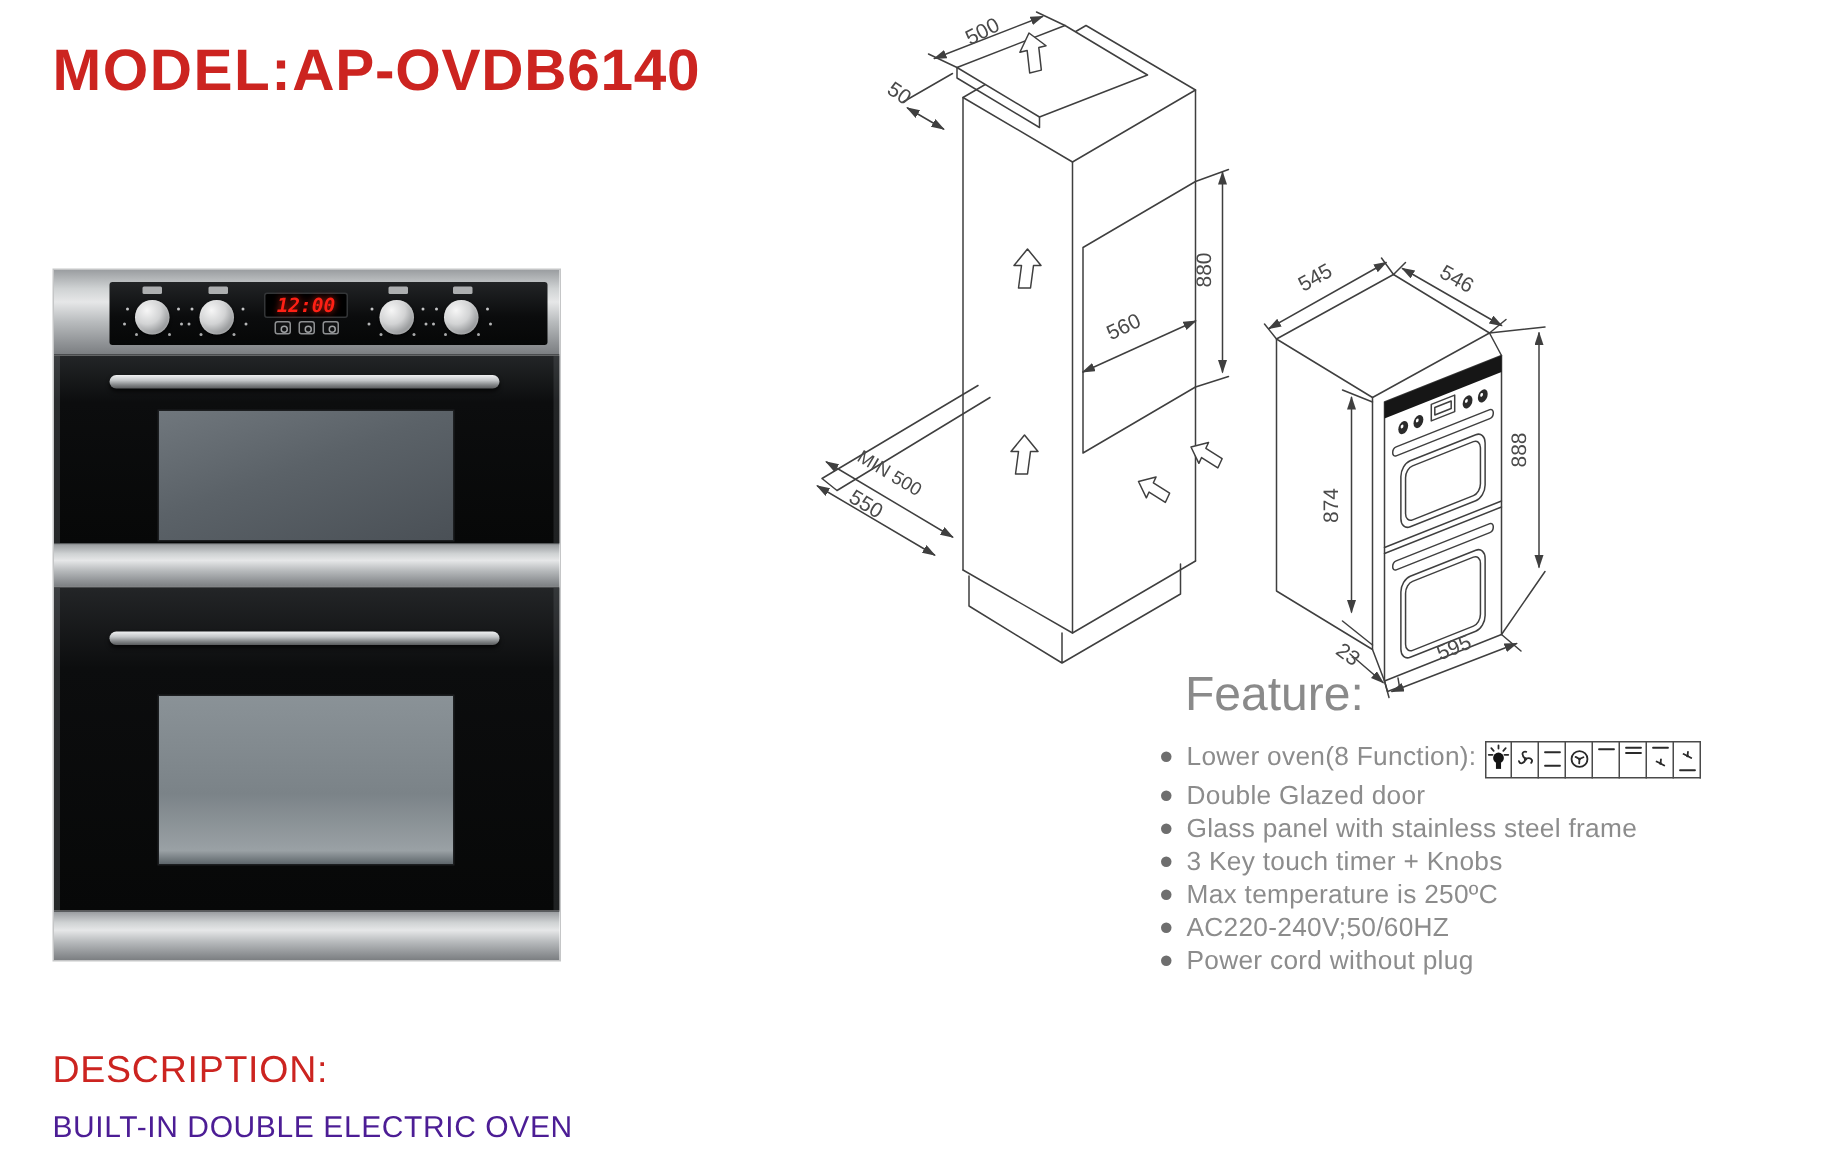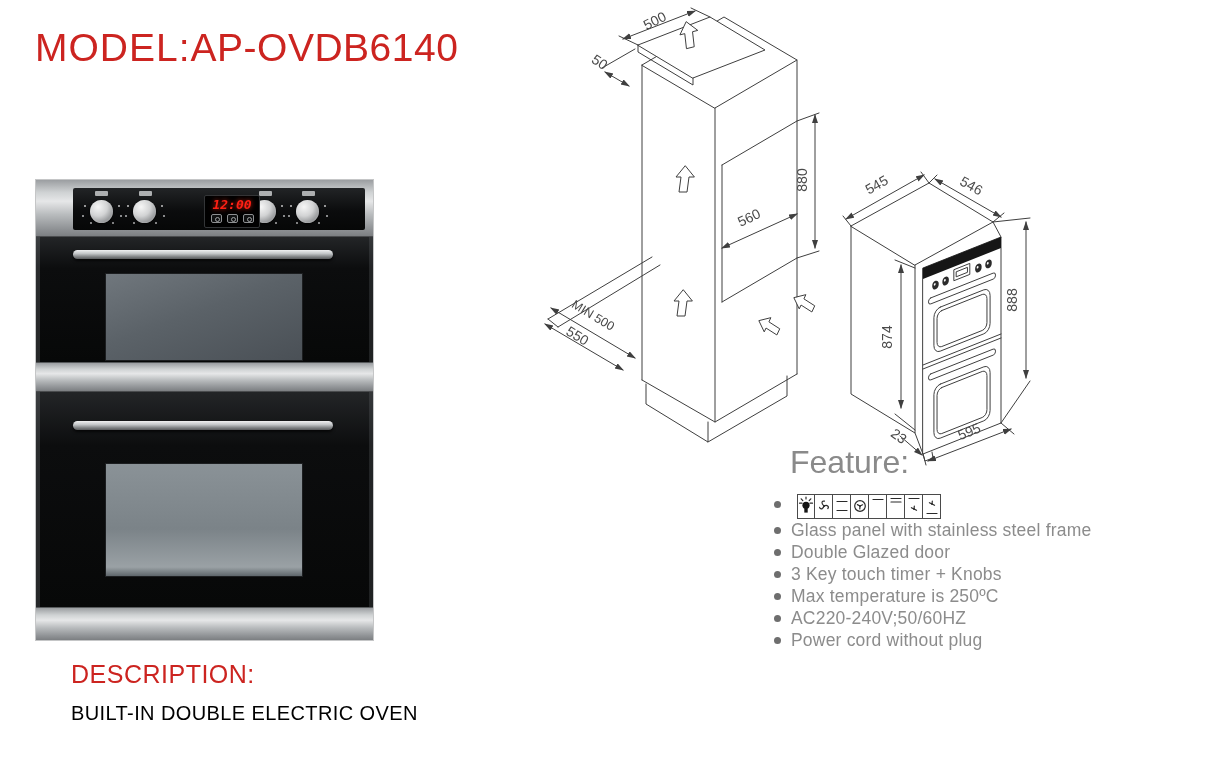--- a/index.html
+++ b/index.html
@@ -7,37 +7,37 @@
     --gray:#8c8c8c;
     --line:#3f3f3f;
   }
   *{margin:0;padding:0;box-sizing:border-box;}
   html,body{background:#fff;}
   body{font-family:"Liberation Sans",sans-serif;}
   .page{position:relative;width:1216px;height:778px;background:#fff;overflow:hidden;}
 
   
   .brand{position:absolute;left:35px;top:26px;font-size:39px;color:var(--red);white-space:nowrap;}
-  .brand .thin{font-weight:400;letter-spacing:1px;}
-  .brand .heavy{font-weight:400;letter-spacing:0.5px;}
+  .brand .thin{font-weight:700;letter-spacing:1px;}
+  .brand .heavy{font-weight:700;letter-spacing:0.5px;}
 
   
   .photo{position:absolute;left:36px;top:180px;width:337px;height:460px;box-shadow:0 0 0 1px rgba(90,92,94,.35);}
   .steel{background:linear-gradient(180deg,#9b9ea1,#cfd2d3 22%,#e6e7e8 38%,#b8bbbd 62%,#8e9194 88%,#7c7f82);}
   .panel{position:relative;height:57px;border-bottom:1px solid #4a4c4e;}
   .cpanel{position:absolute;left:37px;top:8px;width:292px;height:42px;border-radius:2px;
           background:linear-gradient(180deg,#222426,#0b0c0d 55%,#060707);}
   .knob{position:absolute;top:12px;width:23px;height:23px;border-radius:50%;
         background:radial-gradient(circle at 35% 30%,#f6f6f6,#d2d3d4 42%,#97999b 72%,#6f7173);
         box-shadow:0 1px 2px rgba(0,0,0,.85), inset 0 0 2px rgba(255,255,255,.5);}
   .kicon{position:absolute;top:3px;width:13px;height:5px;background:#c7c9ca;border-radius:1px;opacity:.85;}
   .kmark{position:absolute;width:2px;height:2px;background:#cfd0d1;border-radius:50%;
          box-shadow:-17px -5px #c4c5c6,17px -5px #c4c5c6,-19px 5px #b5b6b7,19px 5px #b5b6b7,-11px 12px #a8a9aa,11px 12px #a8a9aa;}
-  .display{position:absolute;left:103px;top:7px;width:56px;height:33px;background:#000;
-           border:1px solid #333537;border-radius:2px;margin-left:28px;}
+  .display{position:absolute;left:103px;top:7px;width:56px;height:17px;background:#000;
+           border:1px solid #333537;border-radius:2px;}
   .time{display:block;text-align:center;font-family:"DejaVu Sans Mono",monospace;font-weight:bold;font-style:italic;
         font-size:13px;line-height:17px;color:#ff2015;letter-spacing:0;text-shadow:0 0 5px rgba(255,45,25,.8);}
   .dbtns{display:flex;justify-content:center;gap:5px;margin-top:1px;}
   .dbtn{width:11px;height:9px;border:1px solid #8d8f91;border-radius:2px;background:#101112;position:relative;}
   .dbtn::after{content:"";position:absolute;left:3px;top:2px;width:3px;height:3px;border:1px solid #9fa1a3;border-radius:50%;}
   .door{position:relative;background:linear-gradient(180deg,#232527,#0c0d0e 25%,#070808);
         box-shadow:inset 4px 0 0 rgba(150,155,158,.22), inset -4px 0 0 rgba(120,124,127,.22);}
   .door1{height:125px;}
   .door2{height:215px;}
   .handle{position:absolute;left:37px;width:260px;height:9px;border-radius:5px;
@@ -64,23 +64,23 @@
   .features ul{list-style:none;}
   .features li{position:relative;padding-left:19px;font-size:17.5px;line-height:22px;letter-spacing:.2px;}
   .features li::before{content:"";position:absolute;left:2px;top:8px;width:7px;height:7px;border-radius:50%;background:#6e6e6e;}
   .fstrip{display:inline-flex;vertical-align:-7px;margin-left:6px;background:#fff;}
   .fcell{width:18px;height:25px;border:1px solid #4a4a4a;border-left:none;display:flex;align-items:center;justify-content:center;}
   .fcell:first-child{border-left:1px solid #4a4a4a;}
   .fcell svg{display:block;}
   .ic{stroke:#2a2a2a;fill:none;stroke-width:1.2;stroke-linecap:round;}
 
   
-  .desc{position:absolute;left:35px;top:660px;margin-left:36px;}
+  .desc{position:absolute;left:35px;top:699px;}
   .desc h3{font-size:25px;font-weight:400;color:var(--red);letter-spacing:.5px;}
-  .desc p{margin-top:13px;font-size:20px;color:#000000;letter-spacing:.4px;}
+  .desc p{margin-top:13px;font-size:20px;color:#4c1d95;letter-spacing:.4px;}
 </style>
 </head>
 <body>
 
 <div class="page">
 
   <div class="brand">
     <span class="thin">MODEL:</span><span class="heavy">AP-OVDB6140</span>
   </div>
 
@@ -215,21 +215,21 @@
     <text class="dimtxt" transform="translate(174,132) rotate(-90)">888</text>
     <text class="dimtxt" transform="translate(49,169) rotate(-90)">874</text>
     <text class="dimtxt" transform="translate(128,268) rotate(-22)">595</text>
     <text class="dimtxt" transform="translate(53,272) rotate(36)">23</text>
   </svg>
 
   <section class="features">
     <h2>Feature:</h2>
     <ul>
       <li>
-        <span class="fstrip">
+        <span>Lower oven(8 Function):</span><span class="fstrip">
             <span class="fcell">
               <svg width="16" height="22" viewBox="0 0 16 22">
                 <path class="ic" d="M8,2 V4 M3.2,3.8 L4.8,5.6 M12.8,3.8 L11.2,5.6 M1.5,8.2 H4 M14.5,8.2 H12"></path>
                 <circle cx="8" cy="10.3" r="3.6" fill="#141414"></circle>
                 <rect x="6.3" y="13.2" width="3.4" height="4.4" fill="#141414"></rect>
               </svg>
             </span>
             <span class="fcell">
               <svg width="16" height="22" viewBox="0 0 16 22">
                 <circle cx="8" cy="11" r="1.1" fill="#222"></circle>
@@ -266,22 +266,22 @@
               </svg>
             </span>
             <span class="fcell">
               <svg width="16" height="22" viewBox="0 0 16 22">
                 <circle cx="8" cy="9" r="0.9" fill="#222"></circle>
                 <path class="ic" d="M8,9 l-2.6,-1.3 M8,9 l2.5,1.3 M8,9 l0.3,-2.8 M3,18.5 H13"></path>
               </svg>
             </span>
           </span>
       </li>
+      <li>Double Glazed door</li>
       <li>Glass panel with stainless steel frame</li>
-      <li>Double Glazed door</li>
       <li>3 Key touch timer + Knobs</li>
       <li>Max temperature is 250ºC</li>
       <li>AC220-240V;50/60HZ</li>
       <li>Power cord without plug</li>
     </ul>
   </section>
 
   <section class="desc">
     <h3>DESCRIPTION:</h3>
     <p>BUILT-IN DOUBLE ELECTRIC OVEN</p>

